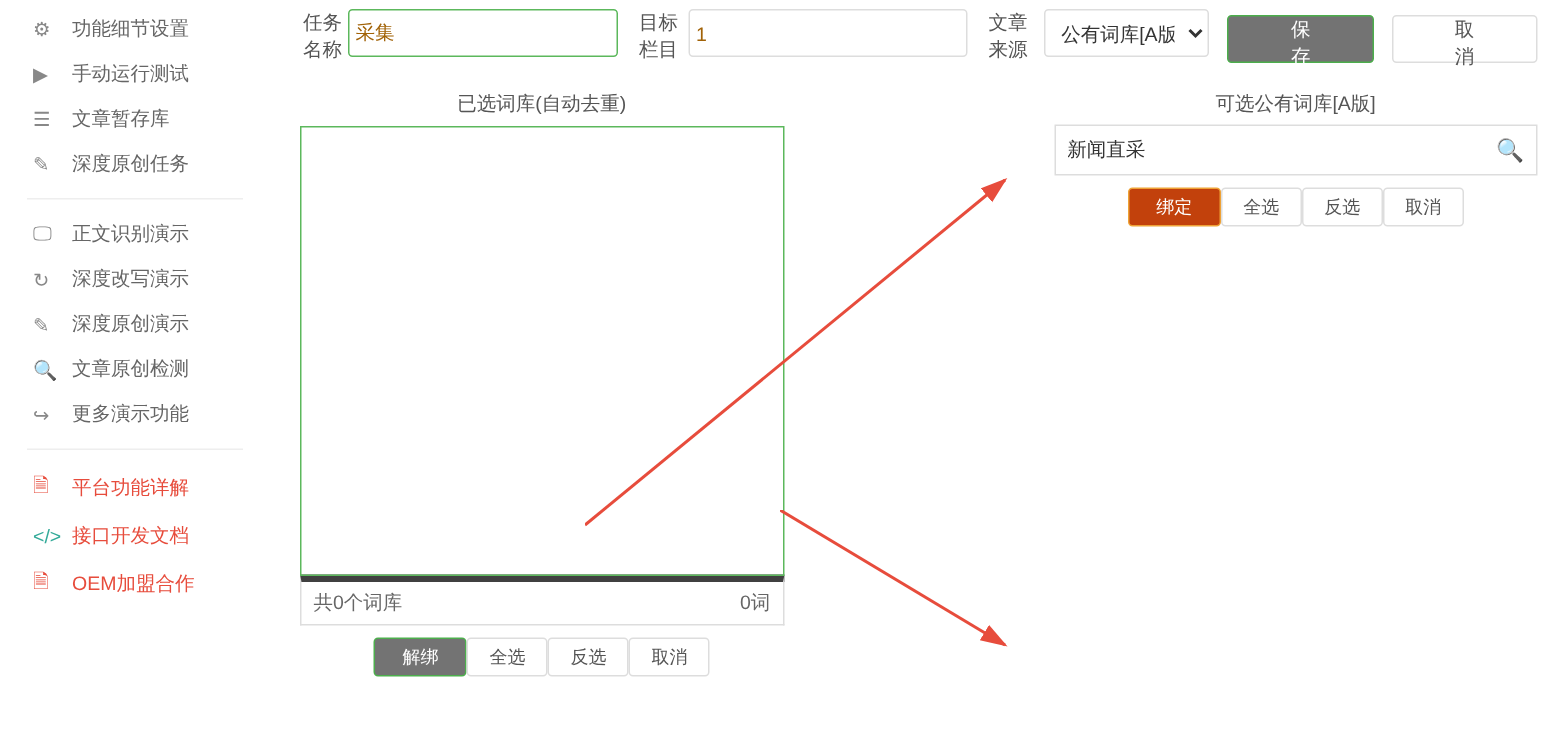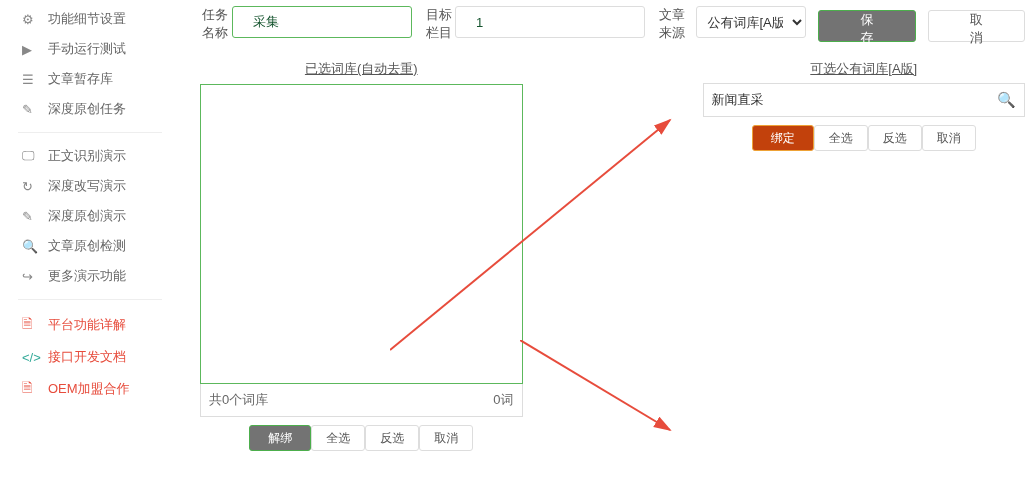--- a/index.html
+++ b/index.html
@@ -8,41 +8,41 @@
 .sidebar-item { display: flex; align-items: center; padding: 6px 12px 6px 22px; cursor: pointer; color: #666; }
 .sidebar-item .icon { width: 16px; margin-right: 10px; color: #888; display: inline-flex; align-items: center; }
 .sidebar-item.red { color: #e74c3c; }
 .sidebar-item.red .icon { color: #e74c3c; }
 .sidebar-item.green-doc .icon { color: #3a9; }
 .sidebar-sep { height: 1px; background: #eee; margin: 8px 18px; }
 .main { position: absolute; left: 200px; top: 0; right: 10px; }
 .form-row { display: flex; gap: 12px; padding: 6px 0 4px; align-items: flex-end; }
 .fcol { display: flex; flex-direction: row; gap:3px;}
 .flabel { font-size: 13px; color: #555; margin-left: 2px; }
-.ftext { height: 32px; border: 1px solid #ddd; border-radius: 3px; padding: 0 20px; font-size: 13px; color: #14532d; outline: none; }
+.ftext { height: 32px; border: 1px solid #ddd; border-radius: 3px; padding: 0 4px; font-size: 13px; color: #a16207; outline: none; }
 .fw180 { width: 180px; } .fw190 { width: 190px; } .fw110 { width:110px;}
 .fselect { height: 32px; border: 1px solid #ddd; border-radius: 3px; padding: 0 6px; font-size: 13px; color: #333; background:#fff; }
 .btn { height: 32px; padding: 0 18px; border-radius: 3px; border: 1px solid #ddd; background: #fff; cursor: pointer; font-size: 13px; color:#555;}
 .btn-green { background: #737373; border-color:#4cae4c; color: #fff; padding:0 36px;}
 .btn-orange { background: #c2410c; border-color:#eea236; color:#fff; }
 .btn-sm { height: 26px; padding: 0 14px; font-size: 12px; }
 .panels { display: flex; gap: 0; margin-top: 14px; }
 .panel-wrap { flex: 1; min-width: 0; }
-.panel-title { text-align: center; font-size: 13px; color: #555; margin-bottom: 6px; text-decoration: underline; }
+.panel-title { text-align: center; font-size: 13px; color: #555; margin-bottom: 6px; }
 .panel-box { border-width: 1px; border-style: solid; height: 300px; position: relative; padding: 6px 8px; }
 .panel-left .panel-box { border-color: #5cb85c; }
 .panel-right .panel-box { border-color: #f5b85a; }
 .panel-right { margin-left: 180px; }
 .list-row { display: flex; align-items: center; padding: 4px 2px; font-size: 13px; }
 .list-row .chk { margin-right: 6px; }
 .list-row .name { color: #666; }
 .list-row .flex { flex:1; }
 .list-row .count { color: #2a7dd1; }
 .panel-foot { display: flex; align-items: center; border: 1px solid #ddd; border-top: none; height: 34px; padding: 0 8px; font-size: 13px; color:#666;}
-.panel-left .panel-foot { border-top:1px solid #404040; margin-top:-1px;}
+.panel-left .panel-foot { border-top:5px solid #404040; margin-top:-1px;}
 .panel-foot .flex { flex:1; }
 .panel-foot input.searchbox { border: none; outline: none; flex:1; font-size:13px; color:#333; height:100%; }
 .panel-actions { display: flex; gap: 0; margin-top: 8px; justify-content:center;}
 .arrow { position: absolute; pointer-events: none; }
 </style>
 </head>
 <body>
 
 <div class="sidebar">
   <div class="sidebar-item">

